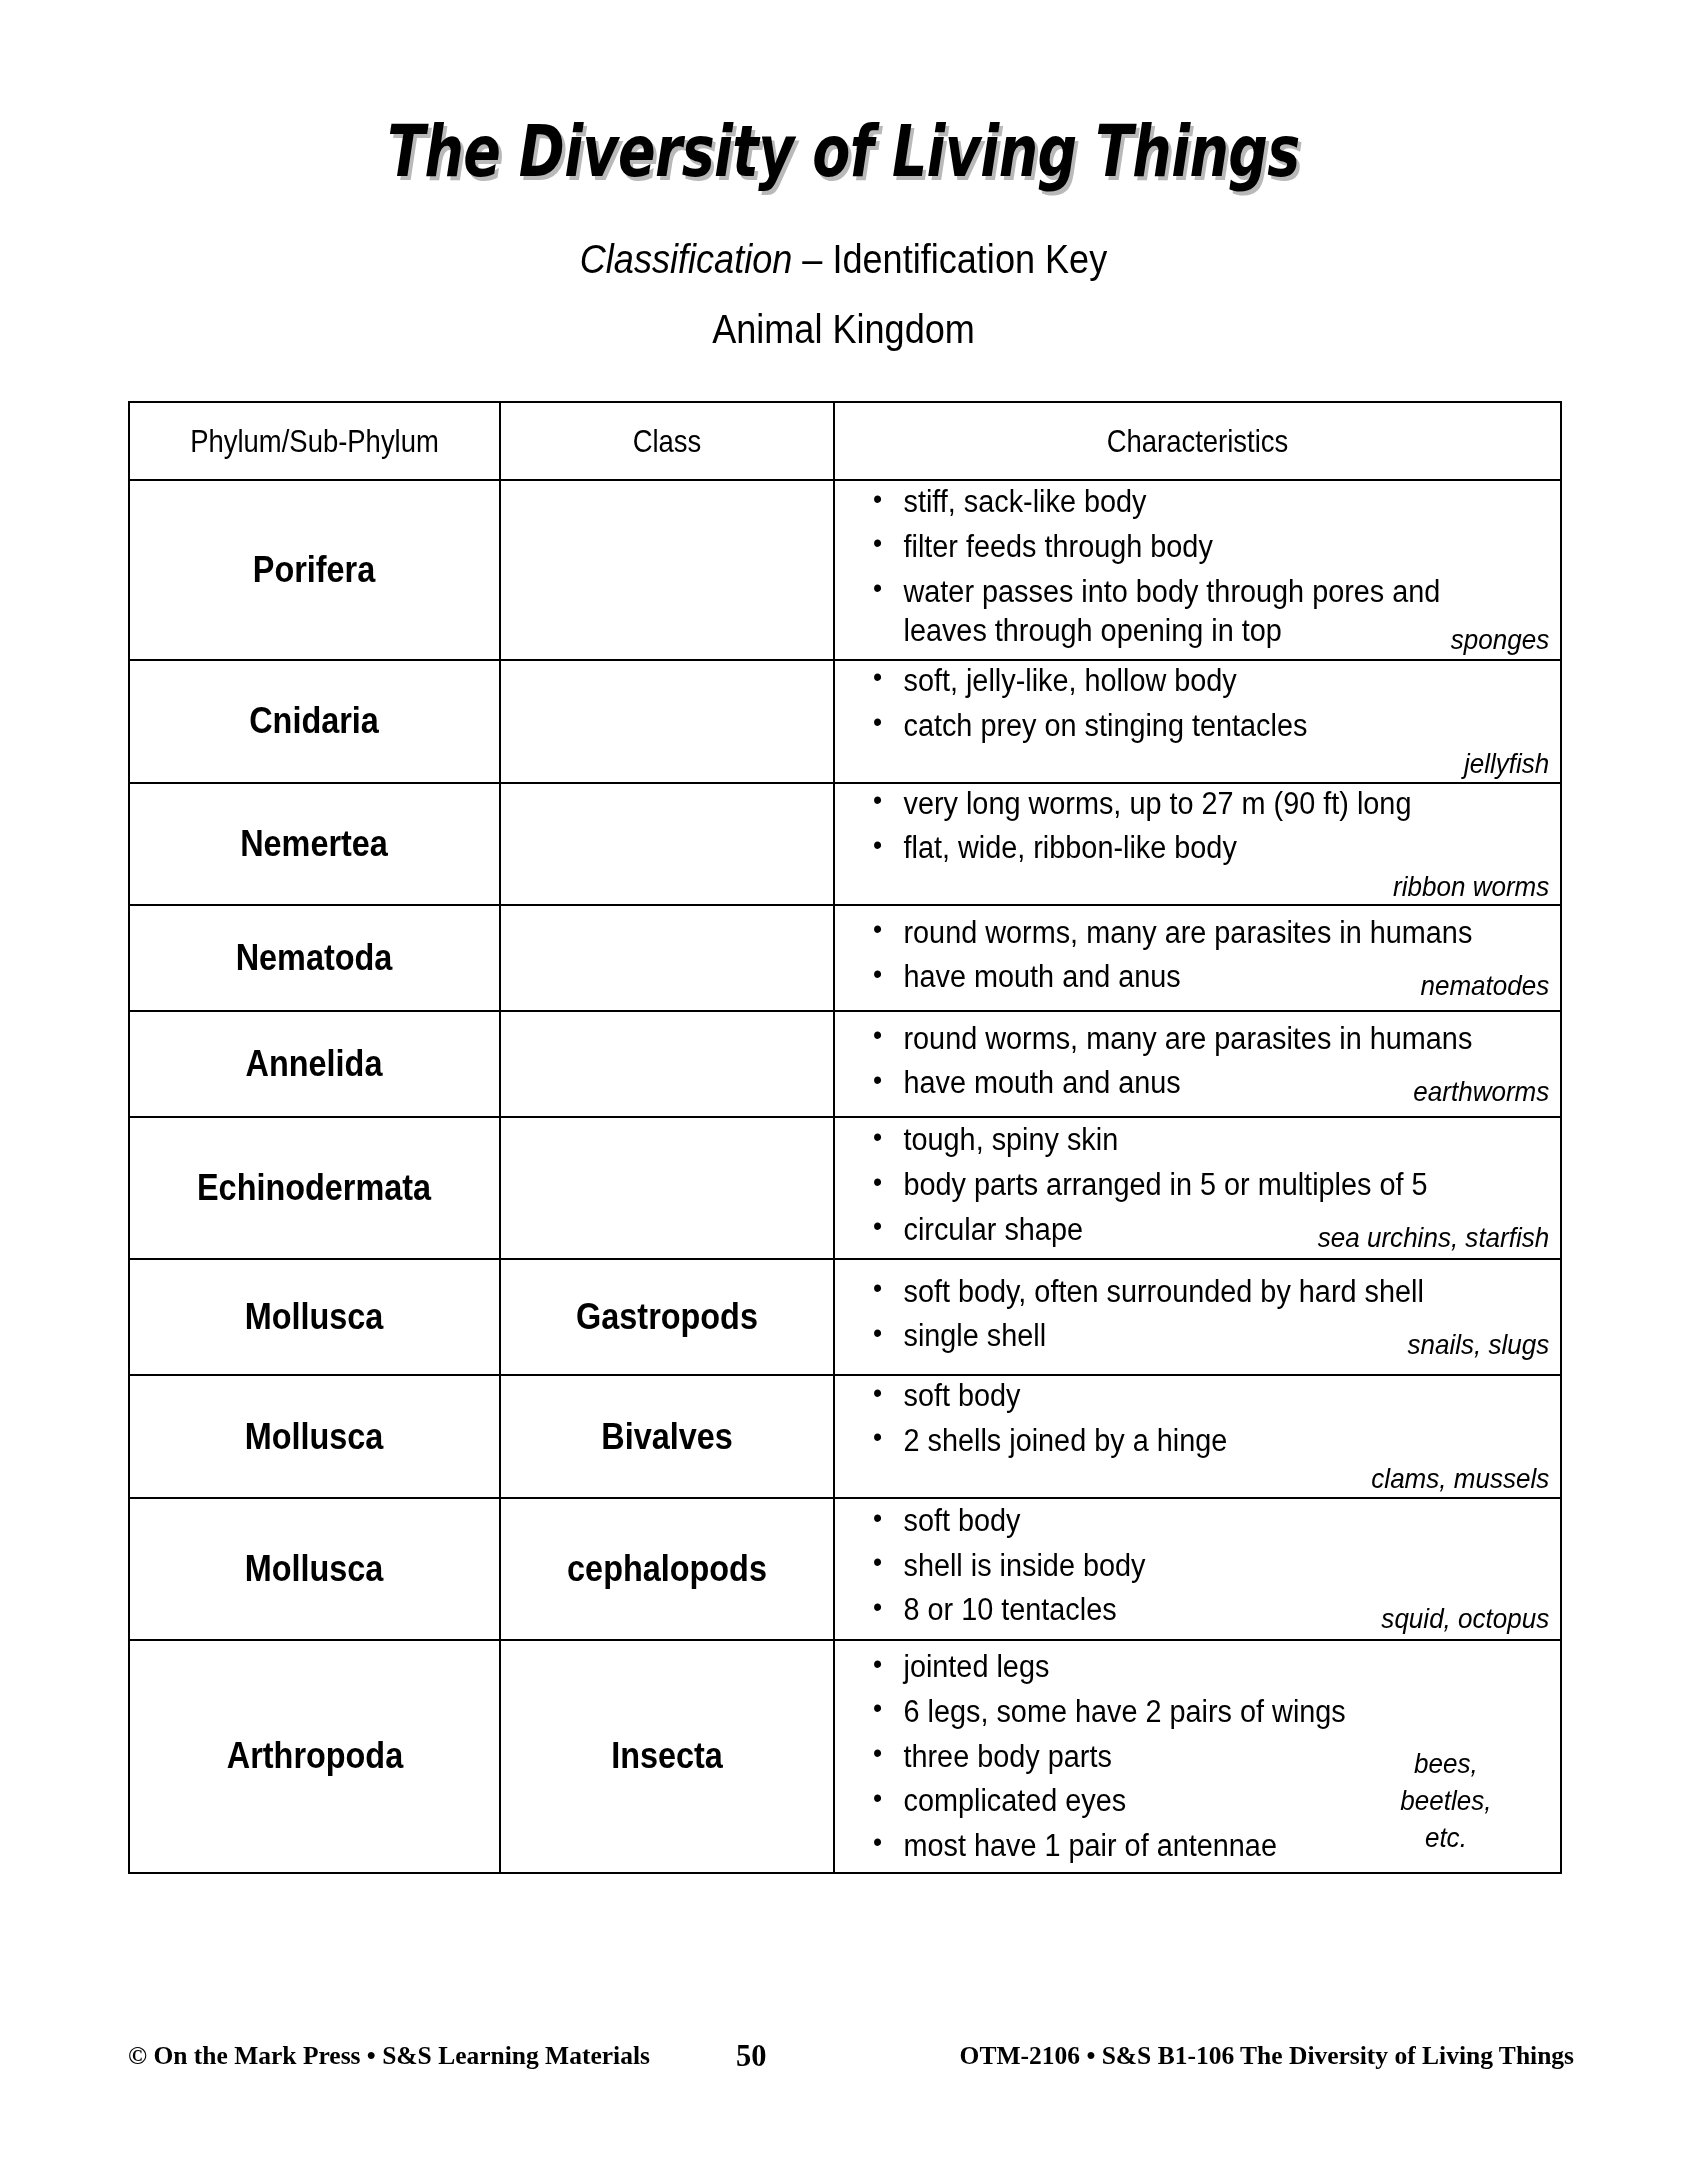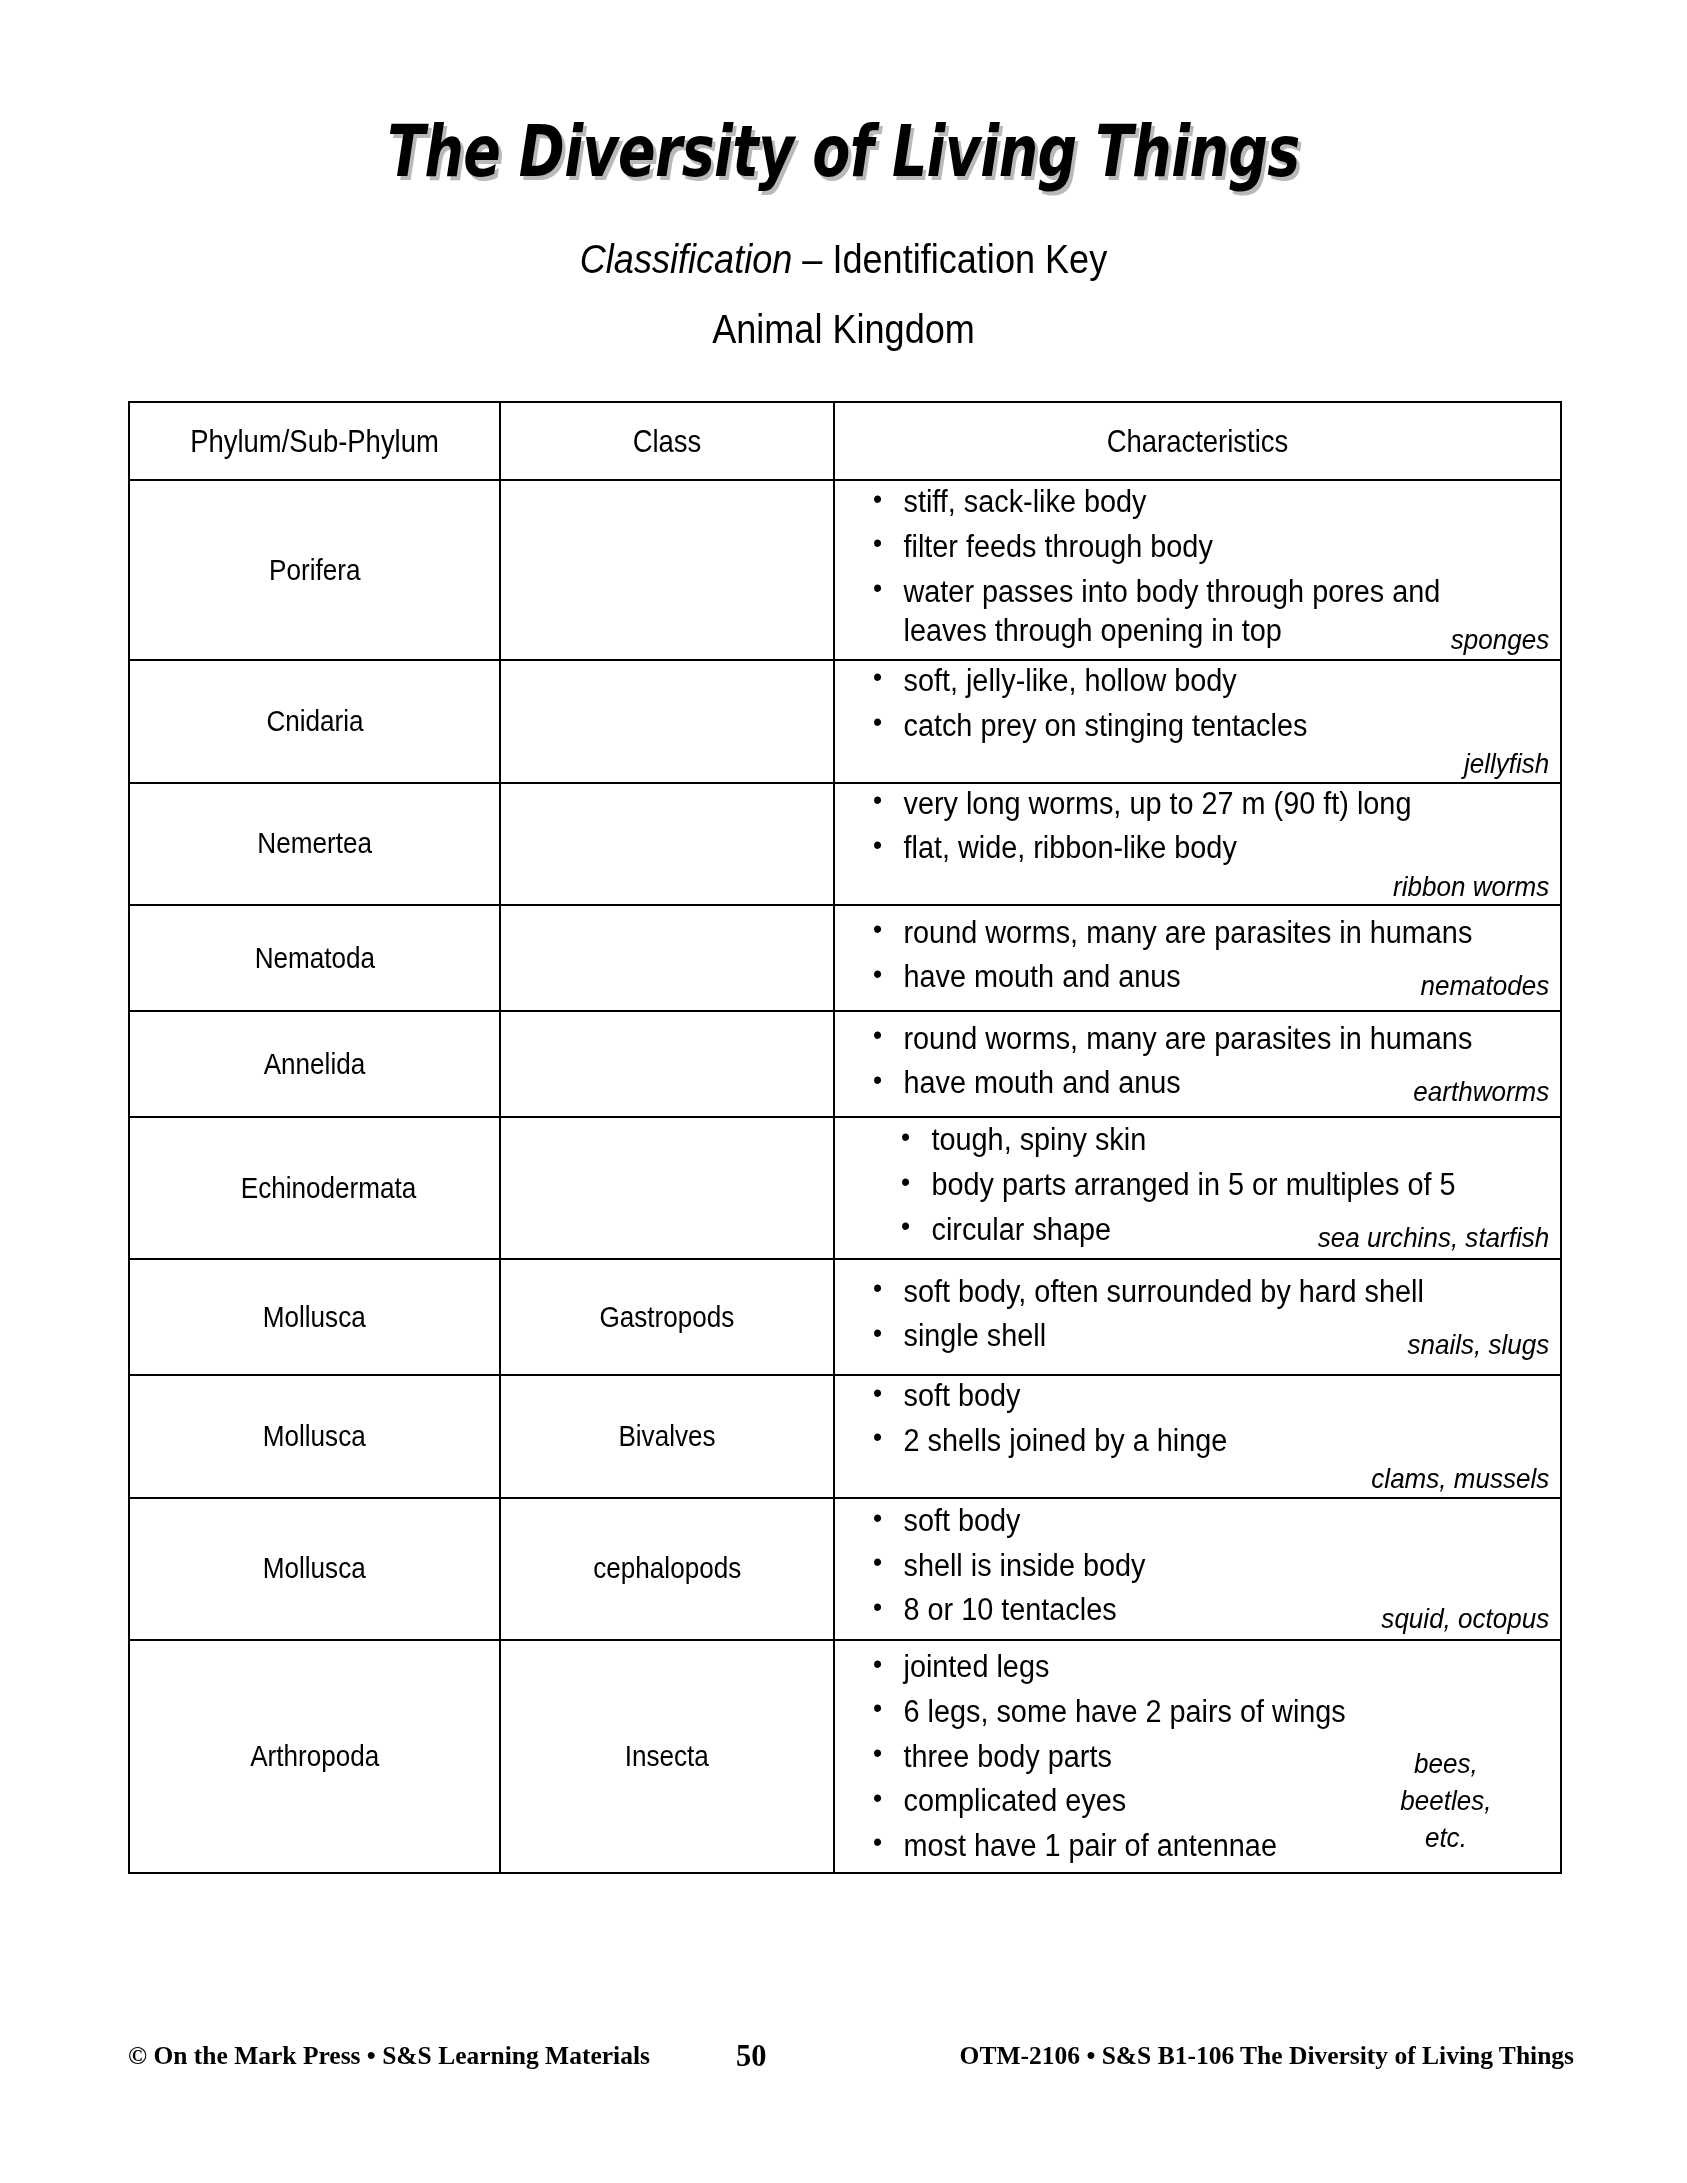--- a/index.html
+++ b/index.html
@@ -95,21 +95,22 @@
     font-size: 30.5px;
     border-radius: 12px;
   }
   thead td .hdr {
     display: block;
     transform: scaleX(0.9);
   }
 
   tbody td.phylum, tbody td.klass {
     text-align: center;
-    font-size: 29px;
+    font-size: 36px;
+    font-weight: bold;
   }
   tbody td.phylum span, tbody td.klass span {
     display: inline-block;
     transform: scaleX(0.9);
   }
 
   td.chars {
     padding: 15px 0 11.5px 0;
     position: relative;
   }
@@ -160,21 +161,21 @@
   }
   .example.lowered { margin-top: 1.6px; }
 
   
   tr.r-porifera td { height: 178px; }
   tr.r-cnidaria td { height: 120px; }
   tr.r-platy td { height: 104px; }
   tr.r-nemertea td { height: 104px; }
   tr.r-nematoda td { height: 104px; }
   tr.r-annelida td { height: 104px; }
-  tr.r-echino td { height: 140px; padding-left: 28px; }
+  tr.r-echino td { height: 140px; }
   tr.r-gastro td { height: 114px; }
   tr.r-bival td { height: 114px; }
   tr.r-cephalo td { height: 140px; }
   tr.r-arthro td { height: 231px; }
 
   
   .footer {
     position: absolute;
     left: 128px;
     top: 2037px;

